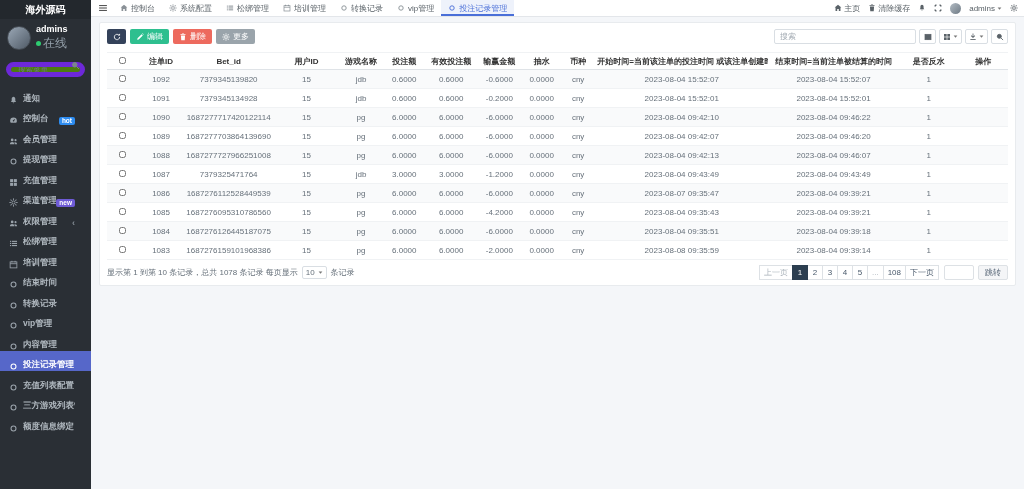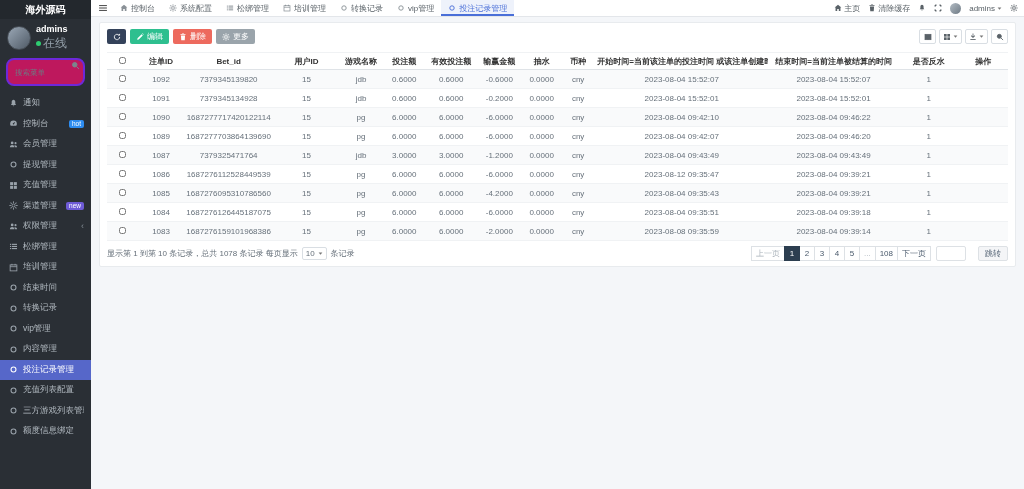--- a/index.html
+++ b/index.html
@@ -9,25 +9,25 @@
 
   
   .sidebar { width:91px; flex-shrink:0; background:#2a2f35; display:flex; flex-direction:column; }
   .brand { height:19px; line-height:19px; text-align:center; color:#fff; font-size:10px; font-weight:bold; background:#23282d; white-space:nowrap; overflow:hidden; }
   .userpanel { display:flex; align-items:center; gap:5px; padding:5px 7px 4px; }
   .avatar { width:24px; height:24px; border-radius:50%; background:linear-gradient(135deg,#9aa7b5,#4f5a66); border:1px solid #454c54; flex-shrink:0; }
   .uname { font-size:9px; color:#fff; font-weight:bold; line-height:11px; }
   .ustatus { font-size:12px; color:#95a1ab; display:flex; align-items:center; }
   .dot { width:5px; height:5px; border-radius:50%; background:#2ecc71; display:inline-block; margin-right:2px; }
   .sidesearch { margin:2px 6px 7px; position:relative; }
-  .sidesearch input { width:100%; height:28px; background:#be185d; border:2px solid #6d28d9; border-radius:8px; color:#cfd6dc; font-size:7.5px; padding:0 15px 0 7px; outline:none; }
+  .sidesearch input { width:100%; height:15px; background:#4d7c0f; border:5px solid #6d28d9; border-radius:8px; color:#cfd6dc; font-size:7.5px; padding:0 15px 0 7px; outline:none; }
   .sidesearch input::placeholder { color:#6e7982; }
   .ss-icon { position:absolute; right:5px; top:3px; width:9px; height:9px; color:#7b858d; }
   .menu { flex:1; overflow:hidden; }
-  .side-item { height:20.5px; display:flex; align-items:center; padding:0 7px 0 9px; font-size:8.5px; color:#b0b8bf; cursor:pointer; }
+  .side-item { height:20.5px; display:flex; align-items:flex-end; padding:0 16px 0 9px; font-size:8.5px; color:#b0b8bf; cursor:pointer;font-weight:bold; }
   .side-item.active { background:#5667c9; color:#fff; }
   .si-icon { width:9px; height:9px; margin-right:5px; flex-shrink:0; color:#9aa3ab; }
   .side-item.active .si-icon { color:#fff; }
   .si-label { white-space:nowrap; overflow:hidden; }
   .si-badge { margin-left:auto; font-size:6.5px; color:#fff; border-radius:2px; padding:1px 3px; line-height:1; }
   .si-chev { margin-left:auto; color:#848d95; font-size:9px; line-height:1; }
 
   
   .main { flex:1; display:flex; flex-direction:column; min-width:0; }
   .topbar { height:17px; background:#fff; border-bottom:1px solid #e3e6ea; display:flex; align-items:center; padding:0 6px 0 4px; font-size:8px; color:#5a6268; flex-shrink:0; }
@@ -65,21 +65,21 @@
   input[type=checkbox] { width:7px; height:7px; cursor:pointer; }
 
   .tfoot { display:flex; align-items:center; margin-top:5px; font-size:8px; color:#66707a; }
   .recinfo { display:flex; align-items:center; white-space:nowrap; }
   .pagesize { display:inline-flex; border:1px solid #d9dee3; border-radius:2px; padding:0 3px; height:13px; align-items:center; gap:3px; margin:0 4px; cursor:pointer; background:#fff; }
   .pager { margin-left:auto; display:flex; align-items:center; }
   .page-btn { min-width:16px; height:15px; border:1px solid #dde1e5; background:#fff; color:#49596b; font-size:8px; display:inline-flex; align-items:center; justify-content:center; padding:0 4px; margin-left:-1px; cursor:pointer; font-family:inherit; }
   .page-btn.active { background:#2c3e50; color:#fff; border-color:#2c3e50; position:relative; z-index:1; }
   .page-btn.disabled { color:#aab2ba; }
   .jump-input { width:30px; height:15px; border:1px solid #dde1e5; margin-left:5px; font-size:8px; text-align:center; outline:none; border-radius:2px; }
-  .jump-btn { height:15px; border:1px solid #dde1e5; background:#f4f5f7; color:#49596b; font-size:8px; padding:0 6px; margin-left:12px; border-radius:2px; cursor:pointer; font-family:inherit; }
+  .jump-btn { height:15px; border:1px solid #dde1e5; background:#f4f5f7; color:#49596b; font-size:8px; padding:0 6px; margin-left:4px; border-radius:2px; cursor:pointer; font-family:inherit; }
   svg { fill:currentColor; display:block; }
 </style>
 </head>
 <body>
 
 <div class="app">
 
   <aside class="sidebar">
     <div class="brand">海外源码</div>
     <div class="userpanel">
@@ -451,20 +451,21 @@
                     <rect x="5.4" y="0.5" width="1.2" height="2.1" transform="rotate(45 6 6)"></rect>
                     <rect x="5.4" y="9.4" width="1.2" height="2.1" transform="rotate(45 6 6)"></rect>
                     <rect x="0.5" y="5.4" width="2.1" height="1.2" transform="rotate(45 6 6)"></rect>
                     <rect x="9.4" y="5.4" width="2.1" height="1.2" transform="rotate(45 6 6)"></rect>
                   </g>
                 </svg>
               </span>
             <span>更多</span>
           </button>
           <div class="tsearch">
+            <input placeholder="搜索" style="">
             <span class="tbtn">
                 <span class="bi">
                   <svg viewBox="0 0 12 12" fill="none" stroke="currentColor" stroke-width="1.1">
                     <rect x="1.5" y="2" width="9" height="8"></rect>
                     <line x1="1.5" y1="5" x2="10.5" y2="5"></line>
                     <line x1="6" y1="5" x2="6" y2="10"></line>
                   </svg>
                 </span>
               </span>
             <span class="tbtn">
@@ -601,20 +602,36 @@
                 <td>-6.0000</td>
                 <td>0.0000</td>
                 <td>cny</td>
                 <td>2023-08-04 09:42:07</td>
                 <td>2023-08-04 09:46:20</td>
                 <td>1</td>
                 <td></td>
               </tr>
               <tr>
                 <td><input type="checkbox" style=""></td>
+                <td>1088</td>
+                <td>1687277727966251008</td>
+                <td>15</td>
+                <td>pg</td>
+                <td>6.0000</td>
+                <td>6.0000</td>
+                <td>-6.0000</td>
+                <td>0.0000</td>
+                <td>cny</td>
+                <td>2023-08-04 09:42:13</td>
+                <td>2023-08-04 09:46:07</td>
+                <td>1</td>
+                <td></td>
+              </tr>
+              <tr>
+                <td><input type="checkbox" style=""></td>
                 <td>1087</td>
                 <td>7379325471764</td>
                 <td>15</td>
                 <td>jdb</td>
                 <td>3.0000</td>
                 <td>3.0000</td>
                 <td>-1.2000</td>
                 <td>0.0000</td>
                 <td>cny</td>
                 <td>2023-08-04 09:43:49</td>
@@ -626,21 +643,21 @@
                 <td><input type="checkbox" style=""></td>
                 <td>1086</td>
                 <td>1687276112528449539</td>
                 <td>15</td>
                 <td>pg</td>
                 <td>6.0000</td>
                 <td>6.0000</td>
                 <td>-6.0000</td>
                 <td>0.0000</td>
                 <td>cny</td>
-                <td>2023-08-12 09:35:47</td>
+                <td>2023-08-07 09:35:47</td>
                 <td>2023-08-04 09:39:21</td>
                 <td>1</td>
                 <td></td>
               </tr>
               <tr>
                 <td><input type="checkbox" style=""></td>
                 <td>1085</td>
                 <td>1687276095310786560</td>
                 <td>15</td>
                 <td>pg</td>

